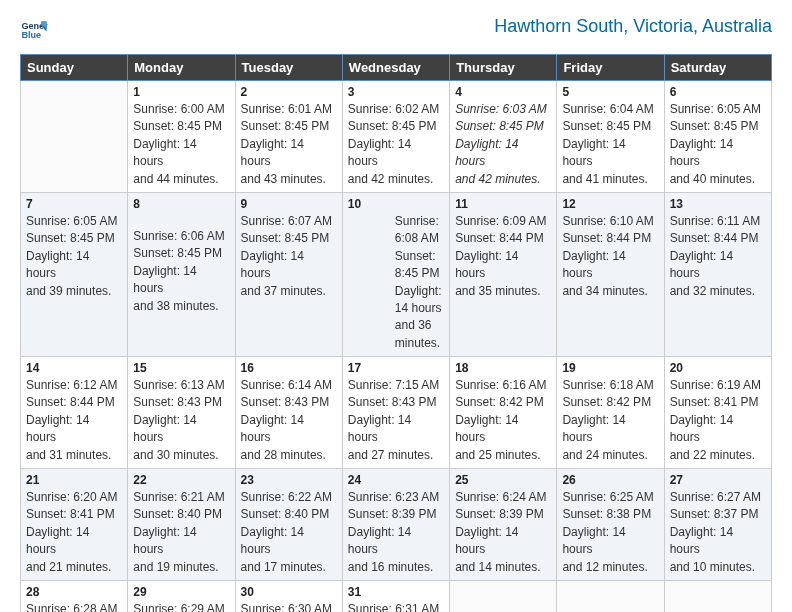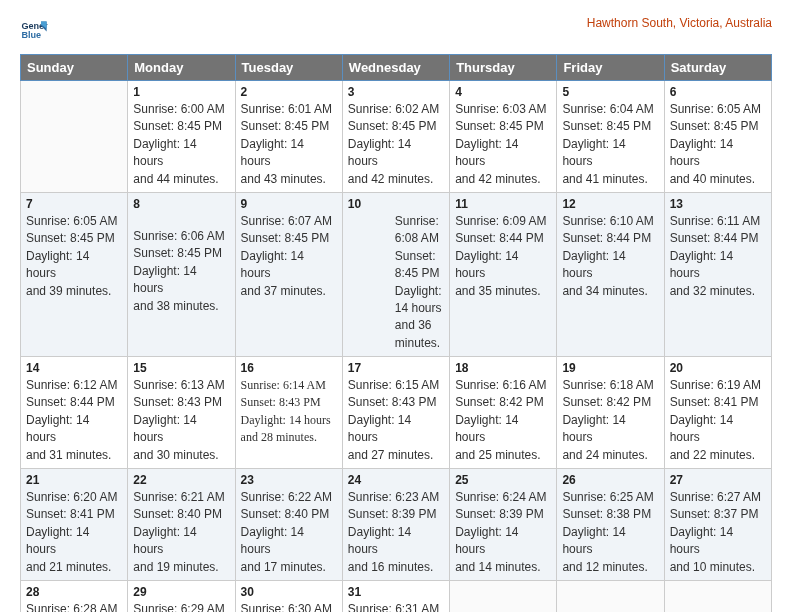--- a/index.html
+++ b/index.html
@@ -34,32 +34,32 @@
     }
     .title-section {
       text-align: right;
     }
     .main-title {
       font-size: 32px;
       font-weight: bold;
       color: #1a3a5c;
     }
     .subtitle {
-      font-size: 12px;
-      color: #c2410c;
+      font-size: 18px;
+      color: #0369a1;
     }
     .calendar {
       flex: 1;
       border: 1px solid #ccc;
       border-collapse: collapse;
       width: 100%;
       table-layout: fixed;
     }
     .calendar th {
-      background-color: #737373;
+      background-color: #404040;
       color: white;
       text-align: left;
       padding: 5px 6px;
       font-size: 13px;
       font-weight: bold;
       border: 1px solid #5a8ec0;
     }
     .calendar td {
       border: 1px solid #ccc;
       vertical-align: top;
@@ -138,21 +138,21 @@
           </td>
           <td>
             <div class="day-number">3</div>
             <div class="day-info" style="white-space: pre-line;">Sunrise: 6:02 AM
 Sunset: 8:45 PM
 Daylight: 14 hours
 and 42 minutes.</div>
           </td>
           <td>
             <div class="day-number">4</div>
-            <div class="day-info" style="white-space: pre-line;">Sunrise: 6:03 AM
+            <div class="day-info" style="white-space: pre-line; font-style: italic;">Sunrise: 6:03 AM
 Sunset: 8:45 PM
 Daylight: 14 hours
 and 42 minutes.</div>
           </td>
           <td>
             <div class="day-number">5</div>
             <div class="day-info" style="white-space: pre-line;">Sunrise: 6:04 AM
 Sunset: 8:45 PM
 Daylight: 14 hours
 and 41 minutes.</div>
@@ -226,28 +226,28 @@
           </td>
           <td>
             <div class="day-number">15</div>
             <div class="day-info" style="white-space: pre-line;">Sunrise: 6:13 AM
 Sunset: 8:43 PM
 Daylight: 14 hours
 and 30 minutes.</div>
           </td>
           <td>
             <div class="day-number">16</div>
-            <div class="day-info" style="white-space: pre-line; font-family: Liberation Serif, serif;">Sunrise: 6:14 AM
+            <div class="day-info" style="white-space: pre-line;">Sunrise: 6:14 AM
 Sunset: 8:43 PM
 Daylight: 14 hours
 and 28 minutes.</div>
           </td>
           <td>
             <div class="day-number">17</div>
-            <div class="day-info" style="white-space: pre-line;">Sunrise: 6:15 AM
+            <div class="day-info" style="white-space: pre-line;">Sunrise: 7:15 AM
 Sunset: 8:43 PM
 Daylight: 14 hours
 and 27 minutes.</div>
           </td>
           <td>
             <div class="day-number">18</div>
             <div class="day-info" style="white-space: pre-line;">Sunrise: 6:16 AM
 Sunset: 8:42 PM
 Daylight: 14 hours
 and 25 minutes.</div>

